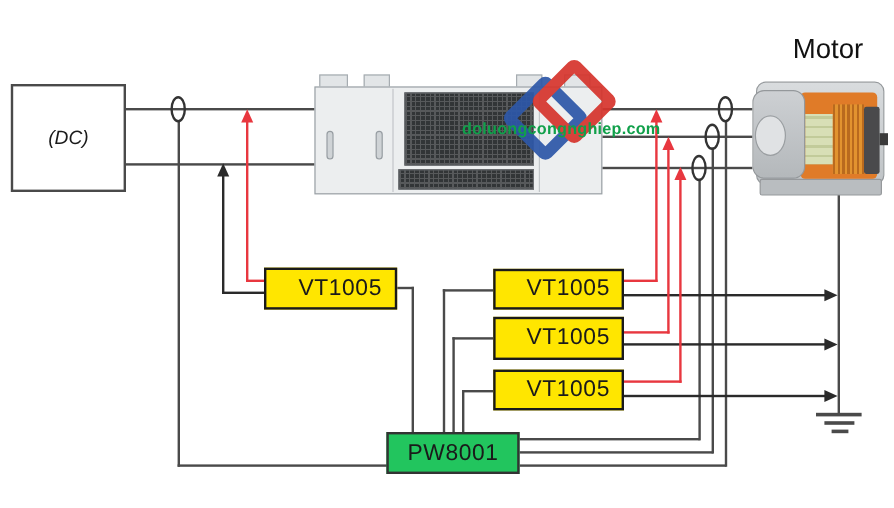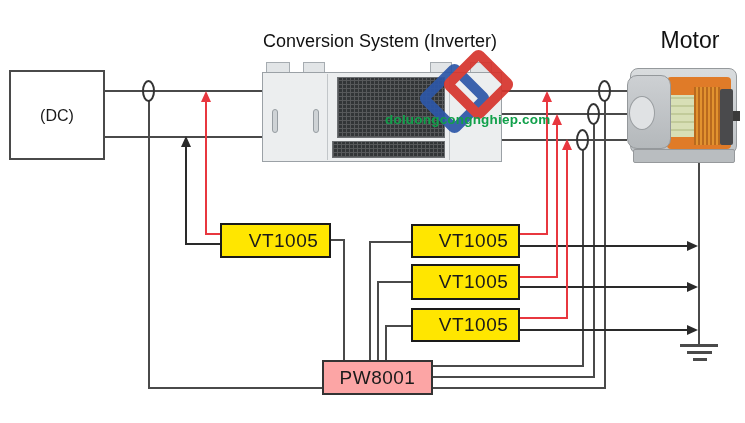--- a/index.html
+++ b/index.html
@@ -24,24 +24,24 @@
   .arr-right{position:absolute;width:0;height:0;z-index:13;
     border-top:5px solid transparent;border-bottom:5px solid transparent;
     border-left:11px solid #2a2a2a;}
   .sensor{position:absolute;width:13px;height:22px;border:2px solid #333;
     border-radius:50%;background:transparent;z-index:14;box-sizing:border-box;}
   
   .device-box{position:absolute;display:flex;align-items:center;justify-content:center;
     box-sizing:border-box;z-index:30;}
   .power-box{left:9px;top:70px;width:96px;height:90px;background:#fff;
     border:2px solid #4a4a4a;flex-direction:column;line-height:24px;font-size:21px;}
-  .power-box .dc{font-size:16px;margin-top:2px;}
+  .power-box .dc{font-size:16px;margin-top:2px;font-style:italic;}
   .vt-box{width:109px;height:34px;background:var(--device-yellow);
     border:2px solid #1a1a1a;font-size:19px;letter-spacing:.5px;padding-left:16px;}
-  .pw-box{left:322px;top:360px;width:111px;height:35px;background:#fca5a5;
+  .pw-box{left:322px;top:360px;width:111px;height:35px;background:#22c55e;
     border:2px solid #333;font-size:19px;letter-spacing:.5px;}
   .title{position:absolute;text-align:center;z-index:40;color:#111;}
   .title.conv{left:245px;top:31px;width:270px;font-size:18px;}
   .title.motor{left:638px;top:27px;width:104px;font-size:23px;}
   
   .inverter{position:absolute;left:262px;top:72px;width:240px;height:90px;
     background:#eceeef;border:1px solid #9ba1a6;box-sizing:border-box;z-index:20;}
   .inv-tab{position:absolute;top:62px;height:13px;background:#e2e5e7;
     border:1px solid #a6acb1;box-sizing:border-box;z-index:19;}
   .inv-seam{position:absolute;top:74px;width:1px;height:86px;background:#c2c6c9;z-index:21;}
@@ -73,21 +73,21 @@
   .motor .feet{position:absolute;left:6px;top:89px;width:100px;height:12px;
     background:#b9bdc0;border:1px solid #96999c;border-radius:2px;}
   
   .gnd{position:absolute;background:#4a4a4a;z-index:12;}
   
   .wm-logo{position:absolute;left:424px;top:58px;width:90px;height:64px;z-index:50;opacity:.92;}
   .wm-link{position:absolute;width:33px;height:33px;border-radius:7px;
     box-sizing:content-box;transform:rotate(45deg);background:transparent;}
   .wm-link.blue{left:4px;top:14px;border:10px solid #2d57a8;}
   .wm-link.red{left:28px;top:0px;border:10px solid #d6342c;}
-  .wm-text{position:absolute;left:385px;top:112px;width:160px;z-index:60;
+  .wm-text{position:absolute;left:385px;top:100px;width:160px;z-index:60;
     font-size:13.5px;font-weight:bold;color:var(--watermark-green);letter-spacing:.2px;}
 </style>
 </head>
 <body>
 
 <div id="stage">
 
   <div class="w" style="left:105px;top:90px;width:522px;height:2px;"></div>
   <div class="w" style="left:105px;top:136px;width:195px;height:2px;"></div>
   <div class="w" style="left:460px;top:113px;width:167px;height:2px;"></div>
@@ -141,21 +141,20 @@
   <div class="w" style="left:377px;top:281px;width:34px;height:2px;"></div>
   <div class="w" style="left:377px;top:281px;width:2px;height:79px;"></div>
   <div class="w" style="left:385px;top:325px;width:26px;height:2px;"></div>
   <div class="w" style="left:385px;top:325px;width:2px;height:35px;"></div>
 
   <div class="w" style="left:698px;top:160px;width:2px;height:186px;"></div>
   <div class="gnd" style="left:680px;top:344px;width:38px;height:3px;"></div>
   <div class="gnd" style="left:687px;top:351px;width:25px;height:3px;"></div>
   <div class="gnd" style="left:693px;top:358px;width:14px;height:3px;"></div>
 
-  <div class="title conv">Conversion System (Inverter)</div>
   <div class="title motor">Motor</div>
 
   <div class="device-box power-box">
     <div class="dc">(DC)</div>
   </div>
 
   <div class="inverter"></div>
   <div class="inv-tab" style="left:266px;width:24px;"></div>
   <div class="inv-tab" style="left:303px;width:22px;"></div>
   <div class="inv-tab" style="left:430px;width:22px;"></div>

